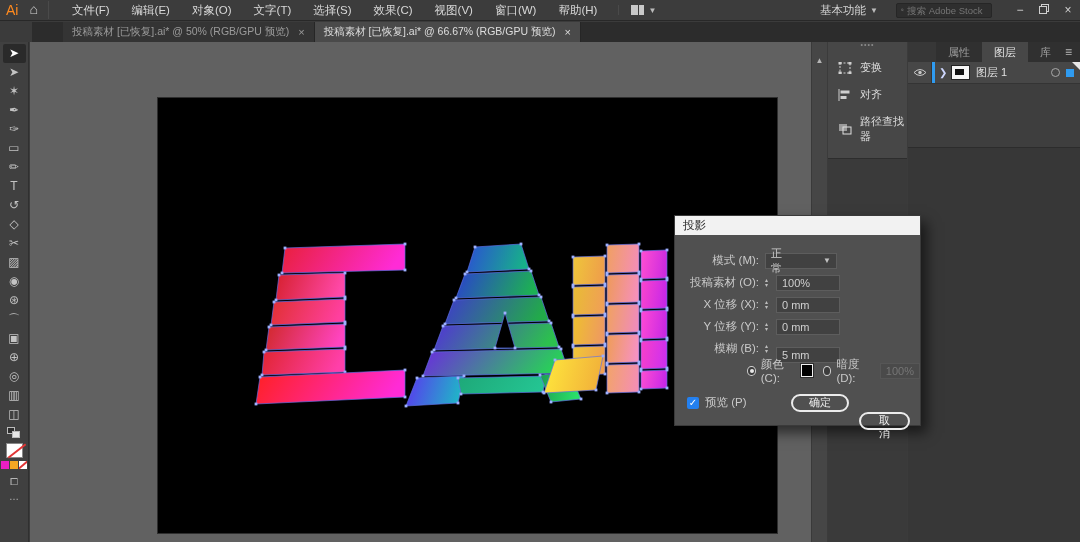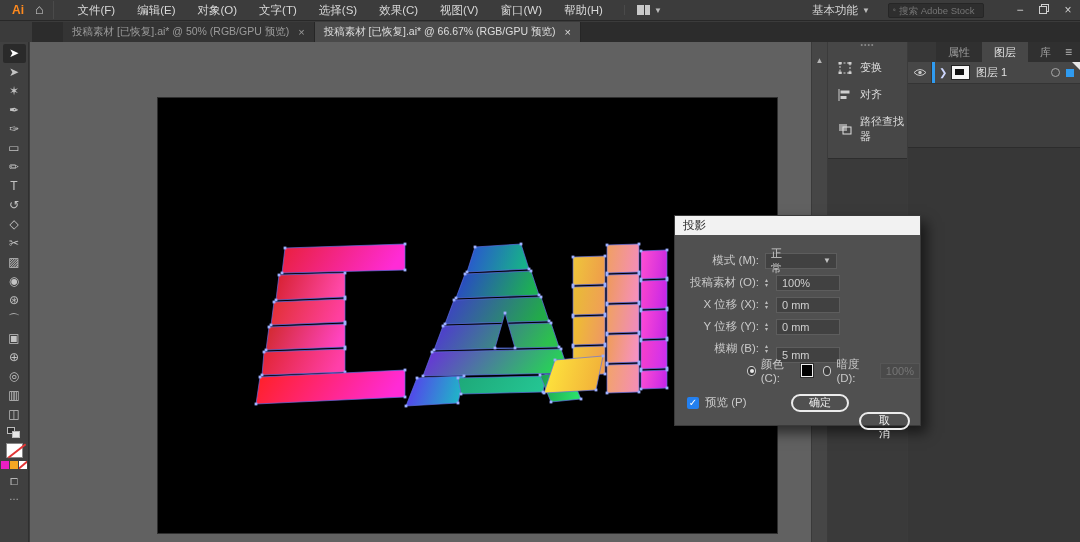--- a/index.html
+++ b/index.html
@@ -3,32 +3,32 @@
 <meta charset="utf-8">
 <style>
   * { margin:0; padding:0; box-sizing:border-box; }
   html,body { width:1080px; height:542px; overflow:hidden; }
   body { font-family:"Liberation Sans","DejaVu Sans",sans-serif; background:#3b3b3b; color:#d6d6d6; position:relative; }
   .abs { position:absolute; }
 
   
   #menubar { left:0; top:0; width:1080px; height:21px; background:#3c3c3c; border-bottom:1px solid #282828;
              display:flex; align-items:center; font-size:11.5px; }
-  #ai-logo { color:#ff8a1e; font-weight:bold; font-size:12px; padding:0 9px 0 12px; }
+  #ai-logo { color:#ff8a1e; font-weight:normal; font-size:14px; padding:0 9px 0 6px; }
   #home-icon { font-size:14px; color:#cfcfcf; padding:0 10px 2px 2px; border-right:1px solid #4a4a4a; }
   #menu-items { display:flex; margin-left:12px; }
   .menu-item { padding:0 11px; line-height:20px; color:#d8d8d8; cursor:default; }
   #arrange-wrap { display:flex; align-items:center; margin-left:10px; padding-left:12px; border-left:1px solid #4a4a4a; }
   .mini-grid { width:13px; height:10px; display:inline-grid; grid-template-columns:7px 5px; gap:1px; }
   .mini-grid b { background:#c9c9c9; }
   .chev { font-size:8px; color:#bbb; margin-left:4px; }
   #menubar-right { margin-left:auto; display:flex; align-items:center; }
   #workspace-switcher { display:flex; align-items:center; margin-right:18px; }
   #stock-search { width:96px; height:15px; background:#2e2e2e; border:1px solid #262626; border-radius:2px;
-                  display:flex; align-items:center; padding:0 4px; margin-right:24px; }
+                  display:flex; align-items:center; padding:0 4px; margin-right:16px; }
   #stock-search input { background:transparent; border:0; outline:0; width:80px; font-size:9.5px; color:#9a9a9a;
                   font-family:"Liberation Sans",sans-serif; }
   .winbtn { color:#cfcfcf; width:24px; text-align:center; font-size:12px; }
 
   
   #tabbar { left:0; top:22px; width:1080px; height:20px; background:#2c2c2c; display:flex; padding-left:31px;margin-left:32px; }
   .doc-tab { height:20px; display:flex; align-items:center; padding:0 9px; font-size:10.5px; white-space:nowrap;
              background:#343434; color:#9b9b9b; border-right:1px solid #262626; }
   .doc-tab.active { background:#4a4a4a; color:#dedede; }
   .doc-tab .x { margin-left:9px; font-size:11px; color:inherit; }

